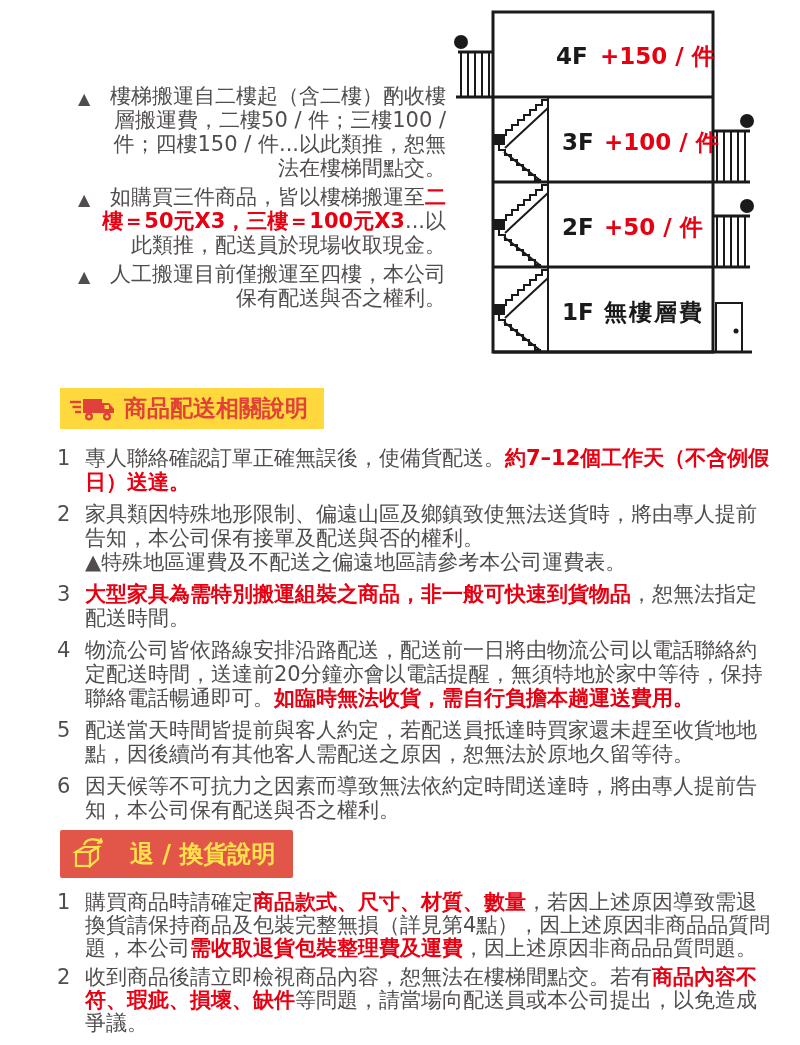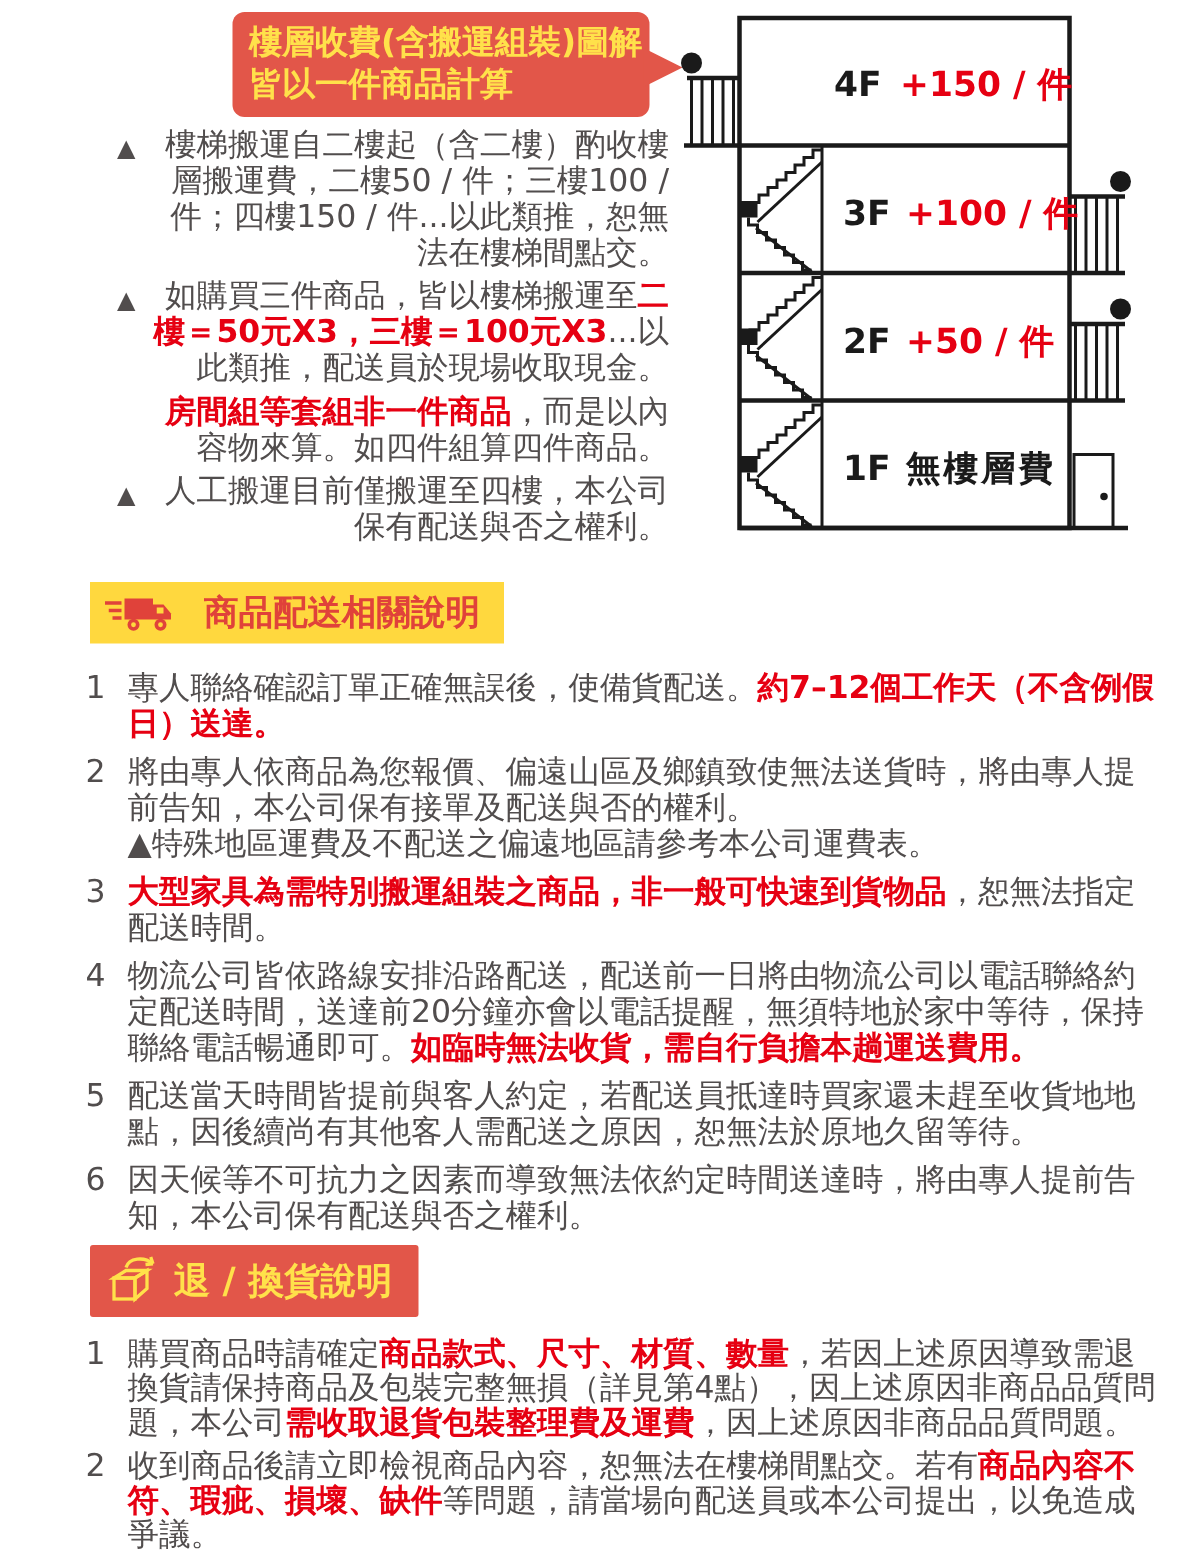--- a/index.html
+++ b/index.html
@@ -25,57 +25,49 @@
   .note .marker{flex:none;width:24px;font-size:16px;padding-top:3px;color:#514d4d;}
   .note p{margin:0;white-space:pre-wrap;text-align:right;}
   .red{color:#e60012;font-weight:bold;}
   
   .diagram{position:absolute;left:450px;top:0;}
   .bld{stroke:#1a1a1a;stroke-width:3;fill:none;}
   .ln{stroke:#1a1a1a;stroke-width:2;fill:none;}
   .diagram text{font-family:"DejaVu Sans","Liberation Sans",sans-serif;font-weight:bold;font-size:23px;}
   
   .dheader{
-    margin:20px 0 0 60px;display:flex;width:max-content;align-items:center;gap:20px;
+    margin:20px 0 0 60px;display:flex;width:max-content;align-items:center;gap:8px;
     background:#ffd83e;color:#e0423a;font-size:23px;font-weight:bold;padding:5px 16px 5px 10px;
   }
   .rheader{
-    margin:6px 0 0 60px;display:flex;width:max-content;align-items:center;gap:10px;
+    margin:6px 0 0 60px;display:flex;width:max-content;align-items:center;gap:24px;
     background:#e25649;color:#ffe14a;font-size:24px;font-weight:bold;padding:7px 18px 7px 12px;border-radius:2px;
   }
   
   .list{margin:17px 0 0 57px;width:720px;}
   .list .li{display:flex;font-size:21px;line-height:24px;margin-bottom:8px;}
   .list .num{flex:none;width:28px;}
   .list p{margin:0;white-space:pre-wrap;width:692px;}
   .rlist{margin-top:13px;}
   .rlist .li{line-height:23px;margin-bottom:6px;}
 </style>
 </head>
 <body>
 
 <div class="top">
 
-  <div class="bubble">
-    <div class="bline">樓層收費(含搬運組裝)圖解</div>
-    <div class="bline">皆以一件商品計算</div>
-  </div>
 
   <div class="notes">
       <div class="note">
         <span class="marker">▲</span>
         <p><span>樓梯搬運自二樓起（含二樓）酌收樓層搬運費，二樓50 / 件；三樓100 / 件；四樓150 / 件...以此類推，恕無法在樓梯間點交。</span></p>
       </div>
       <div class="note">
         <span class="marker">▲</span>
         <p><span>如購買三件商品，皆以樓梯搬運至</span><span class="red">二樓＝50元X3，三樓＝100元X3</span><span>...以此類推，配送員於現場收取現金。</span></p>
-      </div>
-      <div class="note">
-        <span class="marker"></span>
-        <p><span class="red">房間組等套組非一件商品</span><span>，而是以內容物來算。如四件組算四件商品。</span></p>
       </div>
       <div class="note">
         <span class="marker">▲</span>
         <p><span>人工搬運目前僅搬運至四樓，本公司保有配送與否之權利。</span></p>
       </div>
     </div>
 
   <svg class="diagram" width="352" height="362" viewBox="450 0 352 362">
     <defs>
       <g id="stair">
@@ -168,21 +160,21 @@
   <span>商品配送相關說明</span>
 </div>
 
 <div class="list" id="delivery-list">
     <div class="li">
       <span class="num">1</span>
       <p><span>專人聯絡確認訂單正確無誤後，使備貨配送。</span><span class="red">約7–12個工作天（不含例假日）送達。</span></p>
     </div>
     <div class="li">
       <span class="num">2</span>
-      <p><span>將由專人依商品為您報價、偏遠山區及鄉鎮致使無法送貨時，將由專人提前告知，本公司保有接單及配送與否的權利。
+      <p><span>家具類因特殊地形限制、偏遠山區及鄉鎮致使無法送貨時，將由專人提前告知，本公司保有接單及配送與否的權利。
 ▲特殊地區運費及不配送之偏遠地區請參考本公司運費表。</span></p>
     </div>
     <div class="li">
       <span class="num">3</span>
       <p><span class="red">大型家具為需特別搬運組裝之商品，非一般可快速到貨物品</span><span>，恕無法指定配送時間。</span></p>
     </div>
     <div class="li">
       <span class="num">4</span>
       <p><span>物流公司皆依路線安排沿路配送，配送前一日將由物流公司以電話聯絡約定配送時間，送達前20分鐘亦會以電話提醒，無須特地於家中等待，保持聯絡電話暢通即可。</span><span class="red">如臨時無法收貨，需自行負擔本趟運送費用。</span></p>
     </div>

